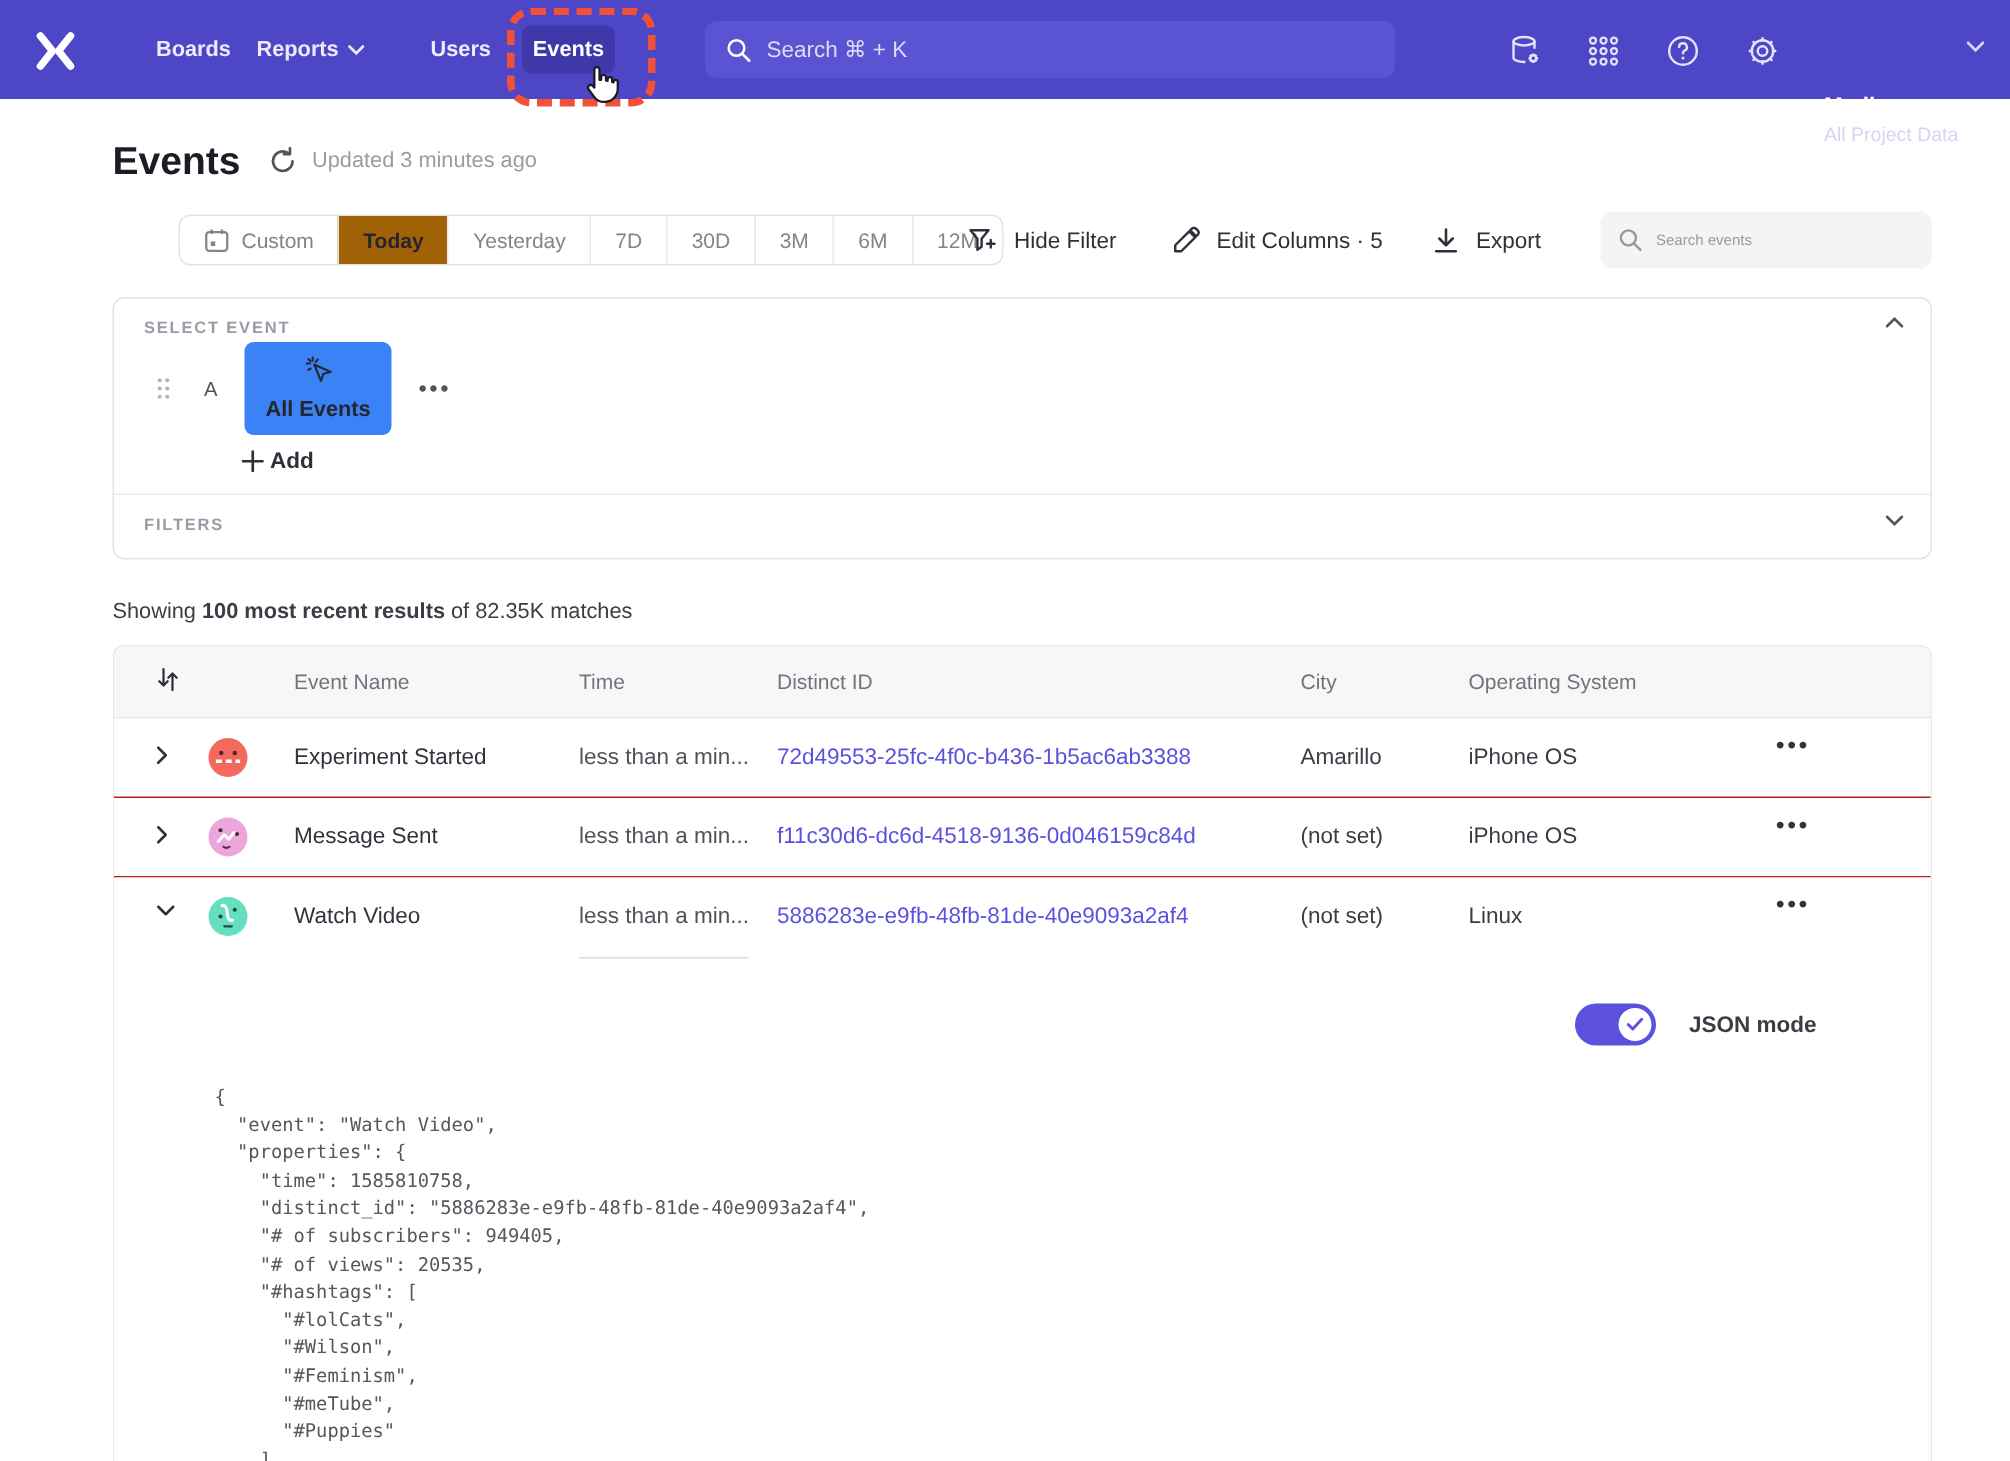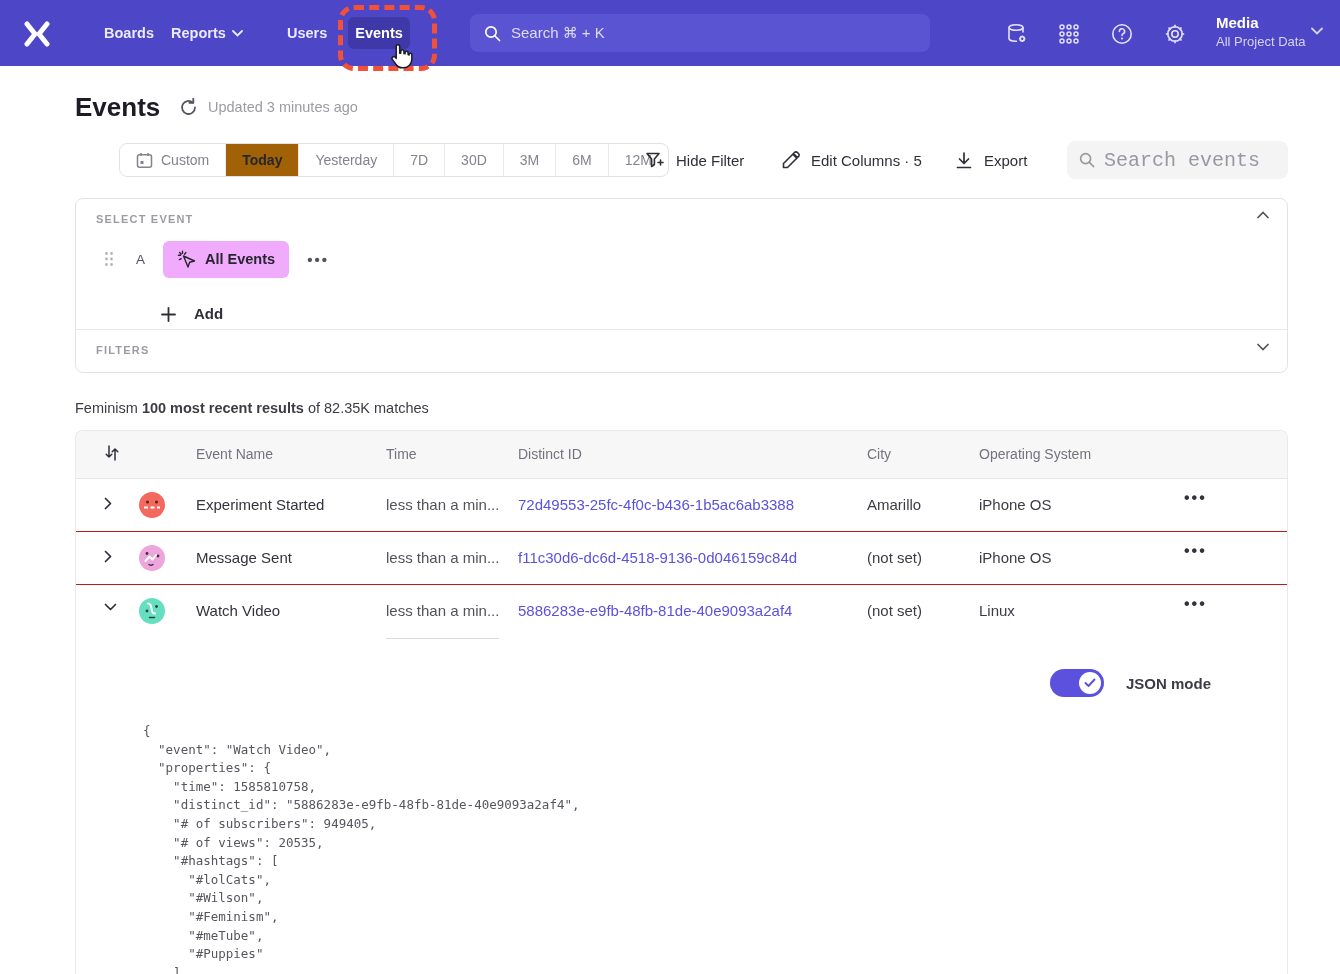--- a/index.html
+++ b/index.html
@@ -24,21 +24,21 @@
                  display:flex; align-items:center; justify-content:center; cursor:pointer; }
   .nav-search { position:absolute; left:470px; top:14px; width:460px; height:38px; border-radius:8px;
                 background:#5a53d2; display:flex; align-items:center; padding:0 14px; gap:10px; cursor:text; }
   .nav-search-text { color:#dedbf7; font-size:15px; }
   .nav-iconbtn { position:absolute; top:22px; width:24px; height:24px; color:#e4e2fa; cursor:pointer; }
   .nav-iconbtn.data { left:1005px; }
   .nav-iconbtn.apps { left:1057px; }
   .nav-iconbtn.help { left:1110px; }
   .nav-iconbtn.gear { left:1163px; }
   .project-switcher { position:absolute; left:1216px; top:13px; cursor:pointer; }
-  .project-name { color:#ffffff; font-size:15px; font-weight:700; line-height:20px; }
+  .project-name { color:#ffffff; font-size:15px; font-weight:700; line-height:20px;margin-top:48px; }
   .project-scope { color:#d6d3f4; font-size:13px; line-height:18px; }
   .project-chevron { position:absolute; left:1311px; top:27px; color:#d6d3f4; }
 
   
   .annotation-box { position:absolute; left:338px; top:5px; width:99px; height:66px;
                     border:5px dashed #f05138; border-radius:16px; z-index:50; pointer-events:none; }
   .annotation-cursor { position:absolute; left:387px; top:42px; z-index:51; pointer-events:none; }
 
   
   .page-title { position:absolute; left:75px; top:92px; font-size:26px; font-weight:700; color:#1c1c26; }
@@ -55,38 +55,38 @@
   .date-seg { position:absolute; left:75px; top:143px;margin-left:44px; }
 
   .tool-btn { position:absolute; top:143px; height:34px; display:flex; align-items:center; gap:11px;
               font-size:15px; color:#2f2f39; font-weight:500; cursor:pointer; }
   .tool-btn.hide-filter { left:645px; }
   .tool-btn.edit-columns { left:781px; }
   .tool-btn.export { left:955px; }
   .search-events { position:absolute; left:1067px; top:141px; width:221px; height:38px;
                    background:#f4f4f5; border-radius:8px; display:flex; align-items:center;
                    padding:0 12px; gap:9px; }
-  .search-events input { border:none; outline:none; background:transparent; font-size:20px;
-                         color:#0f172a; width:160px; font-family:Liberation Mono, monospace; }
+  .search-events input { border:none; outline:none; background:transparent; font-size:10px;
+                         color:#0f172a; width:160px; font-family:Liberation Sans, sans-serif; }
   .search-events input::placeholder { color:#9898a2; }
 
   
   .query-card { position:absolute; left:75px; top:198px; width:1213px; height:175px;
                 border:1px solid #e3e3e6; border-radius:8px; background:#ffffff; }
   .section-label { font-size:11px; font-weight:700; letter-spacing:1.2px; color:#9b9ba5; }
   .select-event-label { position:absolute; left:20px; top:14px; }
   .collapse-up { position:absolute; right:18px; top:12px; color:#53535e; cursor:pointer; }
   .event-row { position:absolute; left:28px; top:42px; height:36px; display:flex; align-items:center; }
   .drag-handle { color:#b3b3bb; margin-right:22px; cursor:grab; }
   .row-letter { font-size:13.5px; color:#53535e; margin-right:18px; }
-  .event-chip { display:flex; align-items:center; gap:9px; background:#f0abfc; border-radius:6px;
-                padding:9px 14px; cursor:pointer; }
+  .event-chip { display:flex; align-items:center; gap:9px; background:#3b82f6; border-radius:6px;
+                padding:9px 14px; cursor:pointer;flex-direction:column; }
   .event-chip-label { font-size:14.5px; font-weight:700; color:#26262f; }
   .more-dots { margin-left:18px; color:#53535e; font-weight:700; letter-spacing:2px; font-size:15px; cursor:pointer; }
-  .add-row { position:absolute; left:85px; top:93px; height:30px; display:flex; align-items:flex-end; gap:18px;
+  .add-row { position:absolute; left:85px; top:93px; height:30px; display:flex; align-items:center; gap:4px;
              font-size:15px; font-weight:600; color:#2f2f39; cursor:pointer; }
   .card-divider { position:absolute; left:0; top:130px; width:100%; border-top:1px solid #e9e9ec; }
   .filters-label { position:absolute; left:20px; top:145px; }
   .collapse-down { position:absolute; right:18px; top:144px; color:#53535e; cursor:pointer; }
 
   
   .summary { position:absolute; left:75px; top:400px; font-size:14.5px; color:#3c3c46; }
   .summary b { font-weight:700; }
 
   
@@ -339,21 +339,21 @@
 
   <div class="card-divider"></div>
   <span class="section-label filters-label">FILTERS</span>
   <span class="collapse-down">
     <svg width="12" height="8" viewBox="0 0 12 8">
         <path d="M1 1.5 L6 6.5 L11 1.5" stroke="#53535e" stroke-width="1.7" fill="none" stroke-linecap="round"></path>
       </svg>
   </span>
 </div>
 
-<div class="summary"><span>Feminism </span><b>100 most recent results</b><span> of 82.35K matches</span></div>
+<div class="summary"><span>Showing </span><b>100 most recent results</b><span> of 82.35K matches</span></div>
 
 <div class="events-table">
   <div class="t-header">
     <span class="sort-icon">
       <svg width="16" height="18" viewBox="0 0 16 18" fill="none" stroke="#2f2f39" stroke-width="1.5">
         <path d="M5 2 v11 M2.2 10.2 L5 13 L7.8 10.2" stroke-linecap="round" stroke-linejoin="round"></path>
         <path d="M11 16 V5 M8.2 7.8 L11 5 L13.8 7.8" stroke-linecap="round" stroke-linejoin="round"></path>
       </svg>
     </span>
     <span class="col col-name">Event Name</span>

